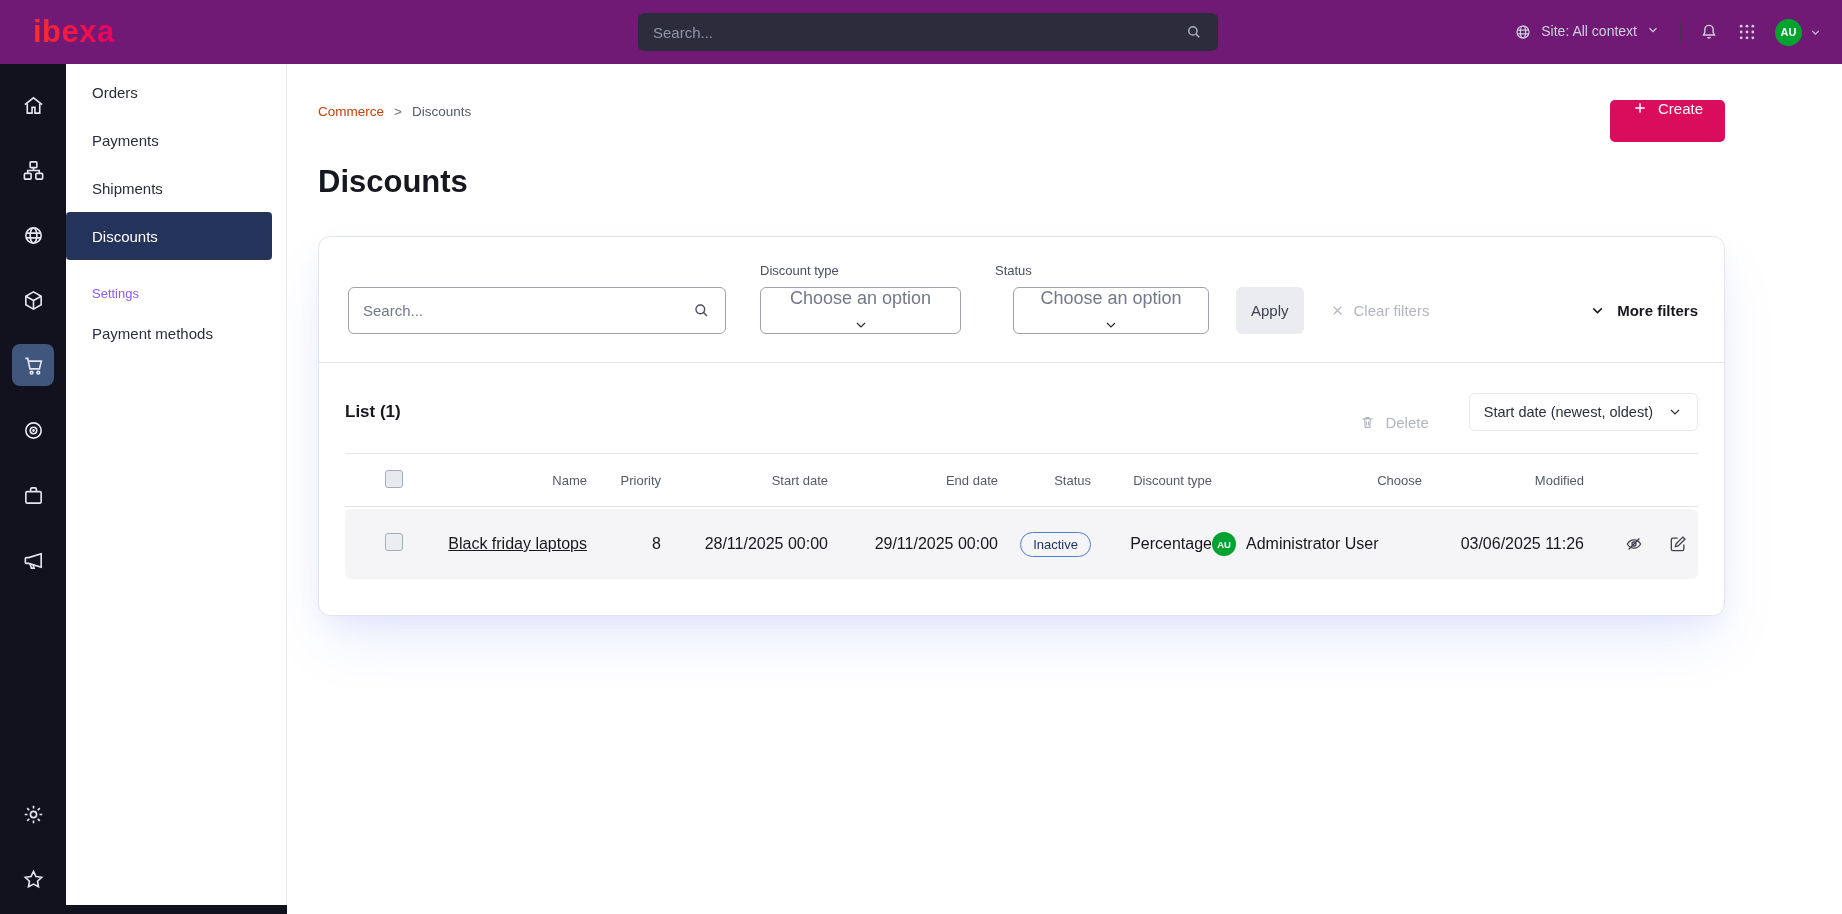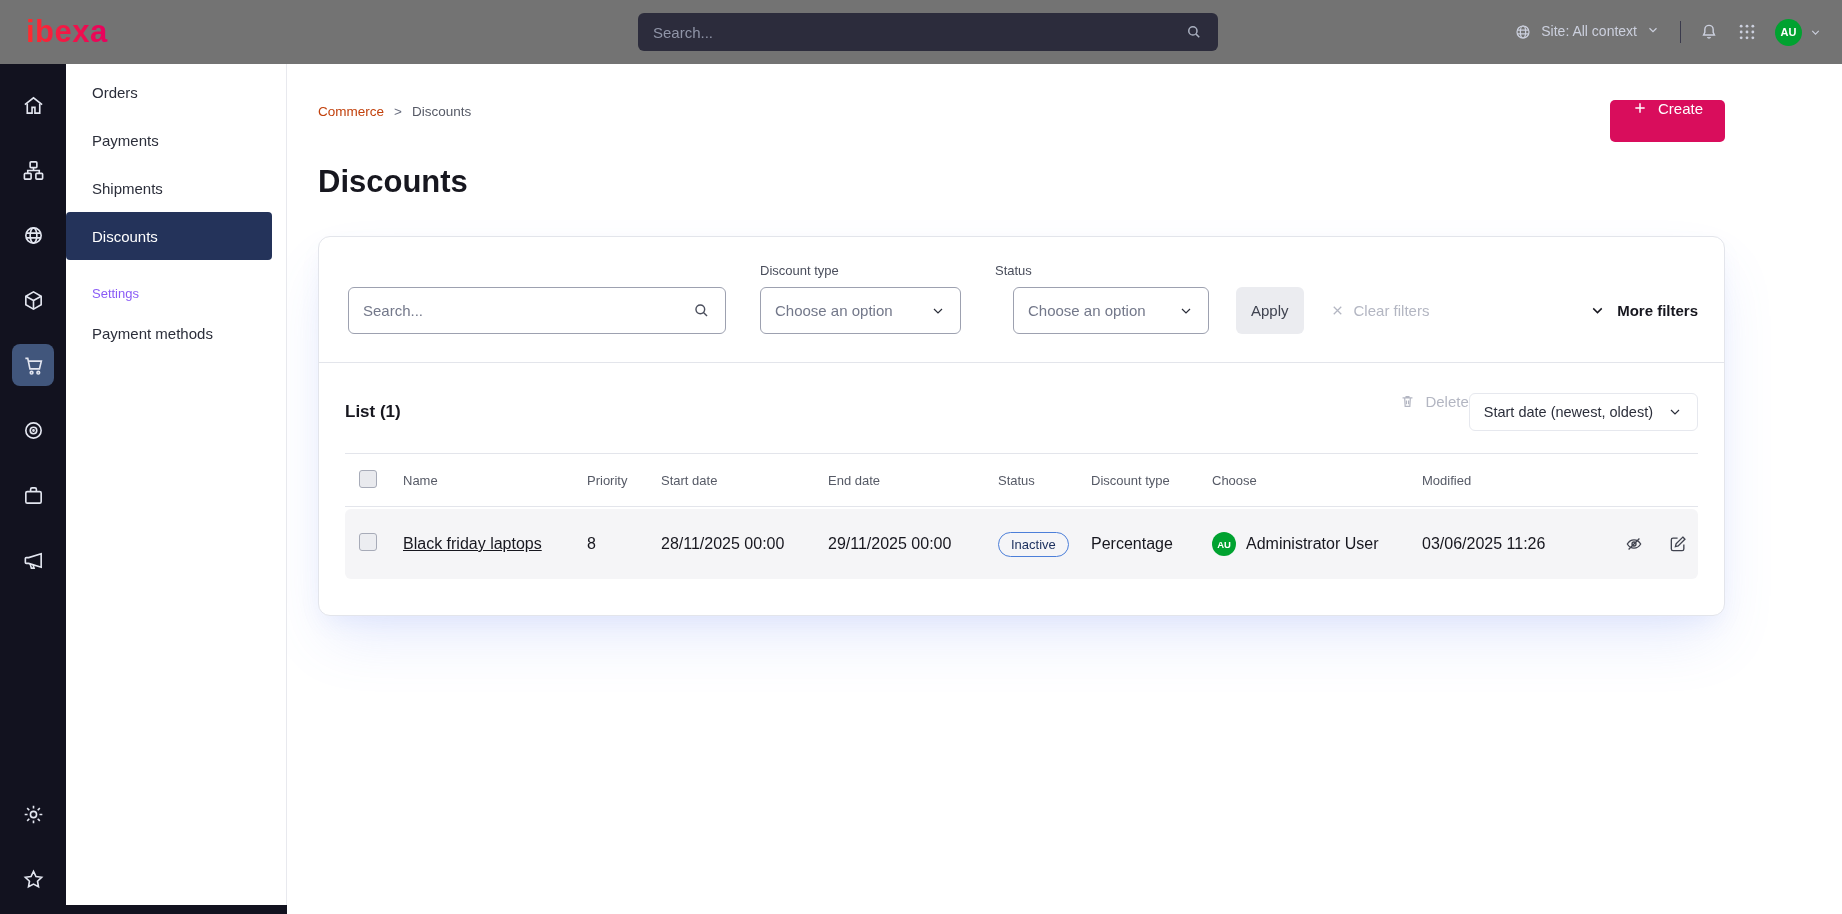--- a/index.html
+++ b/index.html
@@ -5,21 +5,21 @@
   * { margin:0; padding:0; box-sizing:border-box; }
   html,body { width:1842px; height:914px; }
   body {
     font-family:"Liberation Sans","DejaVu Sans",sans-serif;
     background:#fff; position:relative; overflow:hidden; color:#17171f;
     box-shadow: inset 0 0 0 1px #c7cad1;
   }
   svg { display:block; }
 
   
-  .topbar { position:absolute; top:0; left:0; width:100%; height:64px; background:#737373; display:flex; align-items:center; z-index:20; }
+  .topbar { position:absolute; top:0; left:0; width:100%; height:64px; background:#701a75; display:flex; align-items:center; z-index:20;padding-left:7px; }
   .logo { margin-left:26px; font-size:31px; font-weight:800; letter-spacing:.5px;
           background:linear-gradient(90deg,#ff2d2d 0%,#e6005f 100%);
           -webkit-background-clip:text; background-clip:text; color:transparent; cursor:pointer; }
   .topbar-search { position:absolute; left:638px; top:13px; width:580px; height:38px; background:#2c2c3c; border-radius:6px; display:flex; align-items:center; padding:0 15px; }
   .topbar-search input { flex:1; background:transparent; border:none; outline:none; color:#e2e4ee; font-size:15px; font-family:inherit; }
   .topbar-search input::placeholder { color:#9095a8; }
   .topbar-right { margin-left:auto; display:flex; align-items:center; margin-right:20px; color:#ccd0de; }
   .site-context { display:flex; gap:9px; font-size:14px; cursor:pointer; }
   .tb-divider { width:1px; height:22px; background:#3a3a4c; margin:0 18px 0 20px; }
   .tb-iconbtn { margin-right:18px; color:#ccd0de; cursor:pointer; }
@@ -54,37 +54,37 @@
   .card { margin-top:36px; border:1px solid #e3e5eb; border-radius:12px; background:#fff;
           box-shadow:0 30px 60px -10px rgba(100,130,240,.16), 0 10px 24px -6px rgba(100,130,240,.10); }
 
   .filters { display:flex; align-items:flex-end; padding:26px 26px 28px; }
   .filter-search { width:378px; height:47px; border:1px solid #9da1b0; border-radius:6px; display:flex; align-items:center; padding:0 14px; margin-left:3px; background:#fff; }
   .filter-search input { flex:1; border:none; outline:none; font-size:15px; color:#2b2e3a; font-family:inherit; background:transparent; }
   .filter-search input::placeholder { color:#73788a; }
   .filter-search .sicon { color:#4a4e5c; }
   .filter-group { margin-left:34px; display:flex; flex-direction:column; gap:9px; }
   .filter-label { font-size:13px; color:#4a4e5c; }
-  .select { height:47px; border:1px solid #9da1b0; border-radius:6px; display:flex; align-items:center; justify-content:space-between; padding:0 14px; font-size:15px; color:#73788a; cursor:pointer; background:#fff; }
+  .select { height:47px; border:1px solid #9da1b0; border-radius:6px; display:flex; align-items:center; justify-content:space-between; padding:0 14px; font-size:18px; color:#73788a; cursor:pointer; background:#fff;flex-direction:column; }
   .select .chev { color:#2b2e3a; }
   .w200 { width:201px; } .w196 { width:196px; margin-left:18px; }
   .apply-btn { margin-left:27px; height:47px; padding:0 15px; background:#ebecf0; border:none; border-radius:6px; font-size:15px; color:#3f4350; font-family:inherit; cursor:pointer; }
   .clear-btn { margin-left:26px; height:47px; display:flex; align-items:center; gap:9px; color:#b3b6c2; font-size:15px; cursor:pointer; }
   .more-filters { margin-left:auto; height:47px; display:flex; align-items:center; gap:11px; font-size:15px; font-weight:700; color:#17171f; cursor:pointer; }
 
   .card-divider { border-top:1px solid #e3e5eb; }
 
   .list-head { display:flex; align-items:center; padding:30px 26px 22px; }
   .list-title { font-size:17px; font-weight:700; color:#17171f; }
-  .list-actions { margin-left:auto; display:flex; align-items:flex-start; }
+  .list-actions { margin-left:auto; display:flex; align-items:flex-end;gap:40px; }
   .delete-btn { display:flex; align-items:center; gap:9px; color:#b3b6c2; font-size:15px; cursor:pointer; }
   .sort-select { display:flex; align-items:center; gap:14px; height:38px; padding:0 14px; border:1px solid #e6e8ee; border-radius:6px; font-size:14.5px; color:#2b2e3a; cursor:pointer; }
 
   .table { margin:0 26px 36px; }
-  .t-grid { display:grid; grid-template-columns:58px 184px 74px 167px 170px 93px 121px 210px 162px minmax(0,1fr); align-items:center; }
+  .t-grid { display:grid; grid-template-columns:58px 184px 74px 167px 170px 93px 121px 210px 162px minmax(0,1fr); align-items:center;text-align:right; }
   .t-head { height:54px; border-top:1px solid #e3e5eb; border-bottom:1px solid #e3e5eb; font-size:13px; color:#565a66; }
   .t-row { height:70px; background:#f5f5f7; border-radius:6px; margin-top:2px; font-size:16px; color:#17171f; }
   .checkbox { width:18px; height:18px; border:1px solid #a7abb8; border-radius:3px; background:#e9eaee; display:inline-block; margin-left:14px; cursor:pointer; }
   .name-link { text-decoration:underline; cursor:pointer; color:#17171f; }
   .badge { display:inline-flex; align-items:center; height:25px; padding:0 12px; border:1.5px solid #4c7fd9; border-radius:13px; font-size:13px; color:#1a2e5c; background:transparent; }
   .creator { display:flex; align-items:center; gap:10px; }
   .avatar-sm { width:24px; height:24px; border-radius:50%; background:#00a230; color:#fff; font-size:9.5px; font-weight:bold; display:flex; align-items:center; justify-content:center; flex:none; }
   .row-actions { display:flex; align-items:center; justify-content:flex-end; gap:24px; padding-right:10px; color:#40434f; }
   .row-actions .act { cursor:pointer; color:#40434f; }
 </style>

